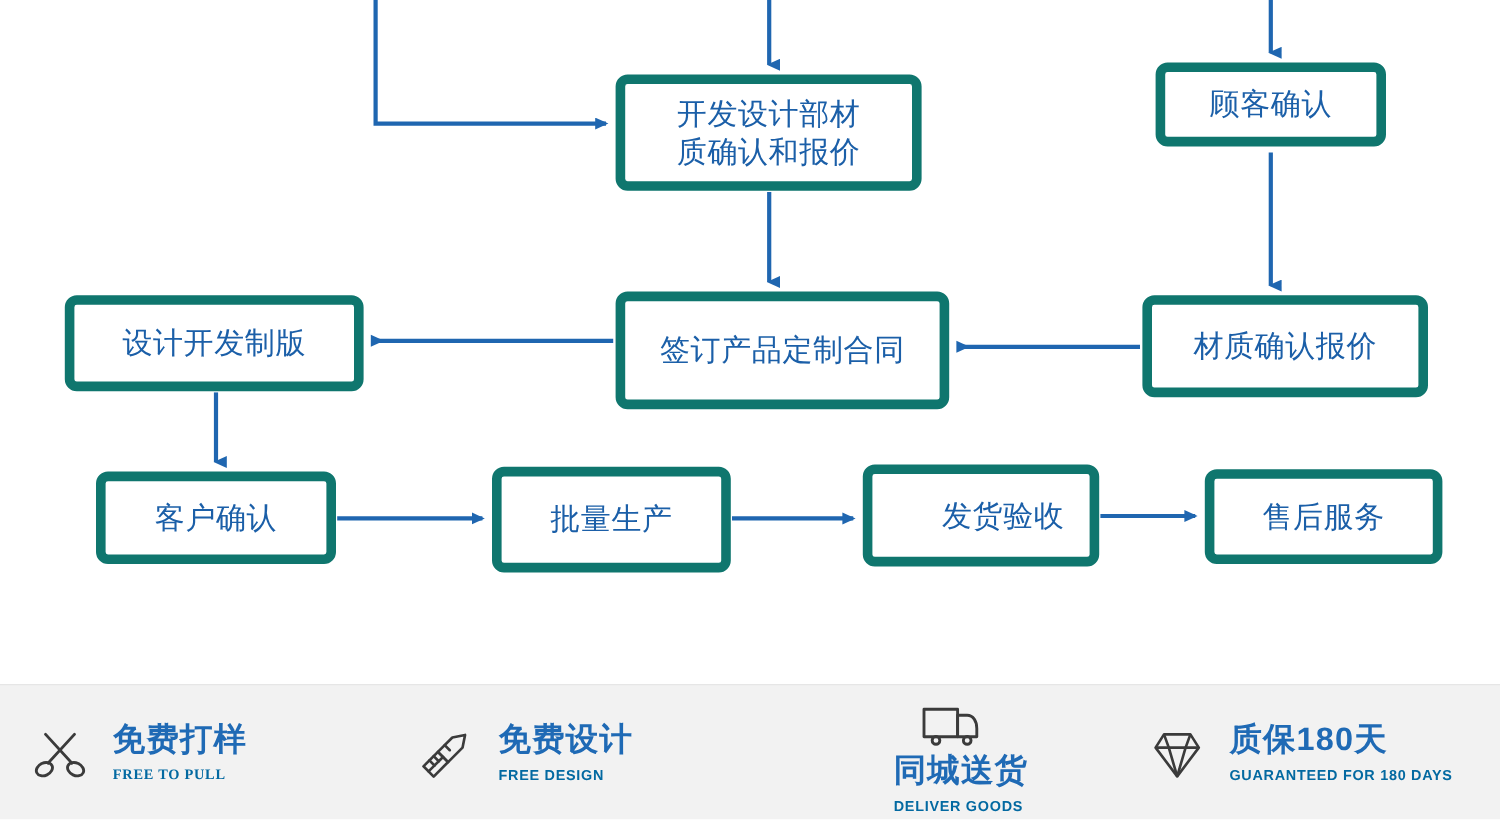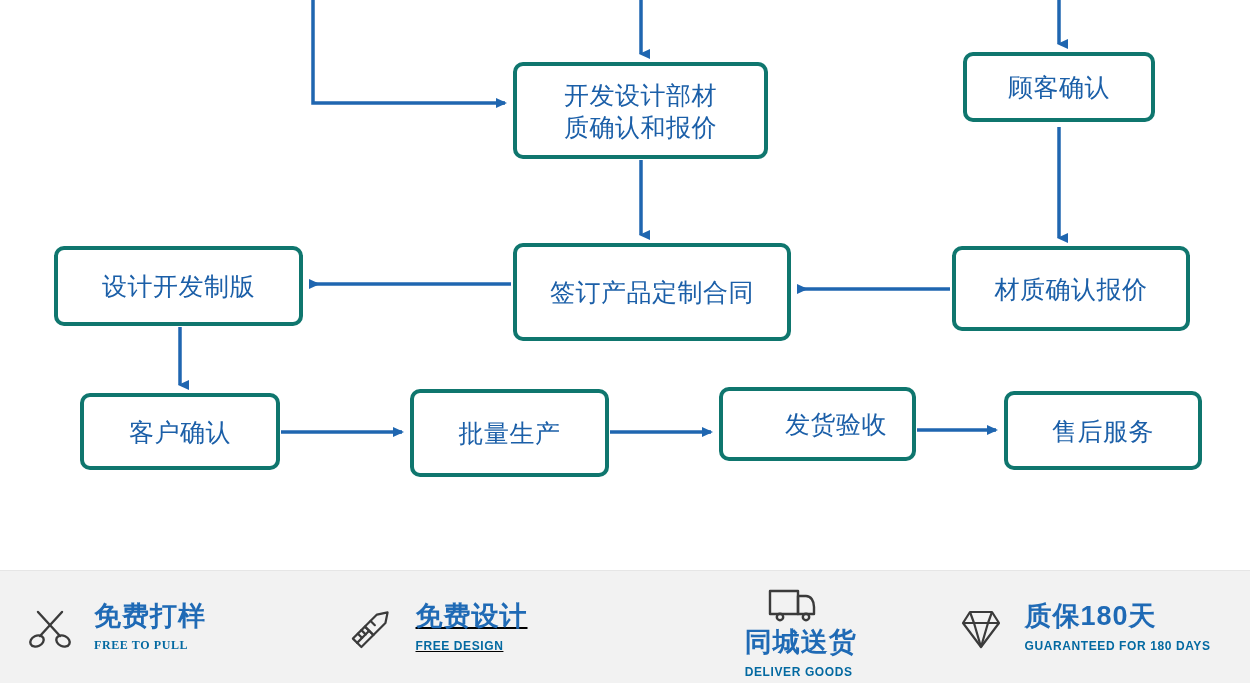--- a/index.html
+++ b/index.html
@@ -22,21 +22,21 @@
     width: 1250px;
     height: 570px;
   }
   #flow-svg {
     position: absolute;
     left: 0; top: 0;
   }
   .flow-node {
     position: absolute;
     box-sizing: border-box;
-    border: 4px solid #0f766e;
+    border: 8px solid #0f766e;
     border-radius: 10px;
     background: #ffffff;
     display: flex;
     align-items: center;
     justify-content: center;
     text-align: center;
   }
   .flow-node .node-text {
     color: #1b5fa8;
     font-size: 25px;
@@ -157,21 +157,21 @@
     </div>
 
     <div class="flow-node" style="left:80px; top:393px; width:200px; height:77px;">
       <span class="node-text">客户确认</span>
     </div>
 
     <div class="flow-node" style="left:410px; top:389px; width:199px; height:88px;">
       <span class="node-text">批量生产</span>
     </div>
 
-    <div class="flow-node" style="left:719px; top:387px; width:197px; height:74px;padding-left:37px;">
+    <div class="flow-node" style="left:719px; top:387px; width:197px; height:85px;padding-left:37px;">
       <span class="node-text">发货验收</span>
     </div>
 
     <div class="flow-node" style="left:1004px; top:391px; width:198px; height:79px;">
       <span class="node-text">售后服务</span>
     </div>
 
   </div>
 
   <div id="footer">
@@ -184,21 +184,21 @@
           <ellipse cx="13" cy="39" rx="7" ry="5.2" transform="rotate(-25 13 39)"></ellipse>
           <ellipse cx="39" cy="39" rx="7" ry="5.2" transform="rotate(25 39 39)"></ellipse>
         </svg>
       </span>
       <span class="feature-text">
         <span class="feature-title">免费打样</span>
         <span class="feature-sub">FREE TO PULL</span>
       </span>
     </div>
 
-    <div class="feature" style="margin-left:26px; width:300px;text-decoration:underline;">
+    <div class="feature" style="margin-left:26px; width:300px;">
       <span class="feature-icon">
         <svg width="52" height="52" viewBox="0 0 52 52" fill="none" stroke="#3b3b3b" stroke-width="2.2" stroke-linejoin="round" stroke-linecap="round">
           <g transform="rotate(45 26 26)">
             <path d="M26,4 L32,13 L32,30 L20,30 L20,13 Z"></path>
             <line x1="20" y1="22" x2="26" y2="22"></line>
             <path d="M20,30 L32,30 L32,47 L20,47 Z"></path>
             <line x1="20" y1="35" x2="26" y2="35"></line>
             <line x1="20" y1="40" x2="26" y2="40"></line>
             <line x1="26" y1="30" x2="26" y2="47"></line>
           </g>

